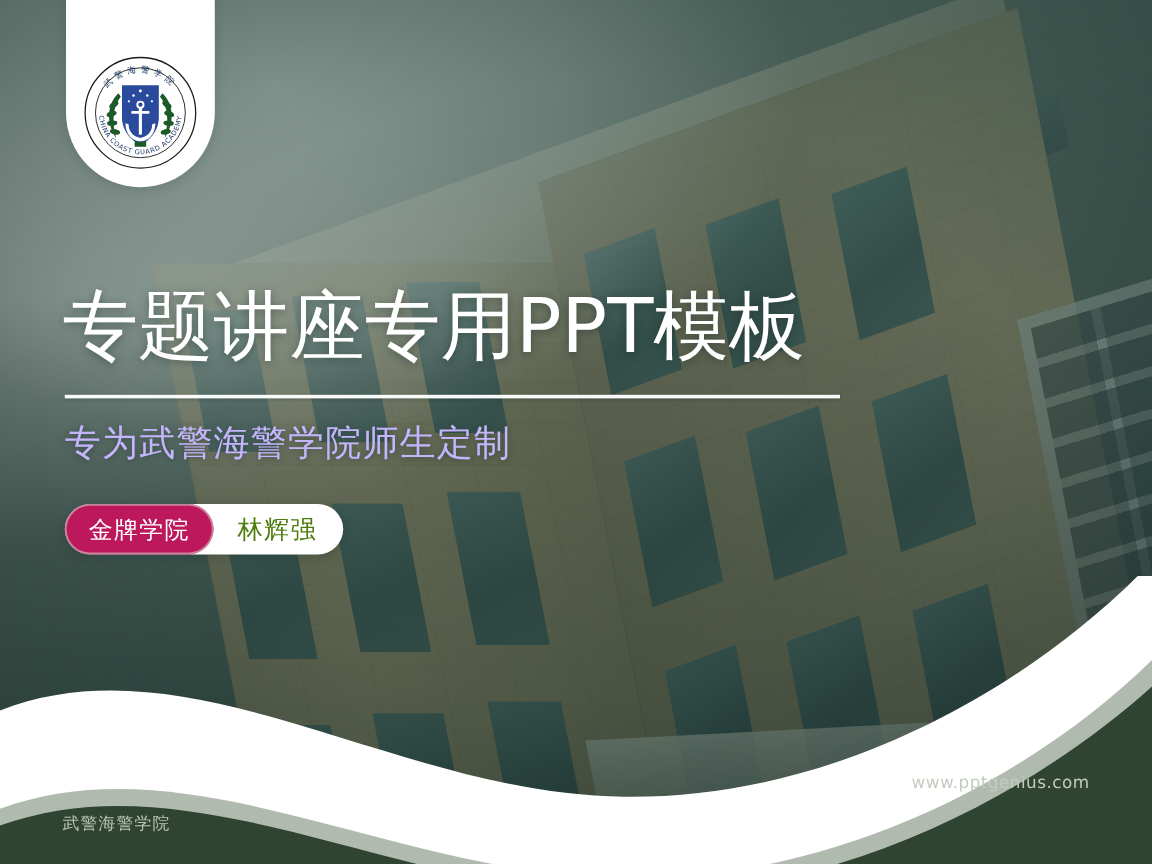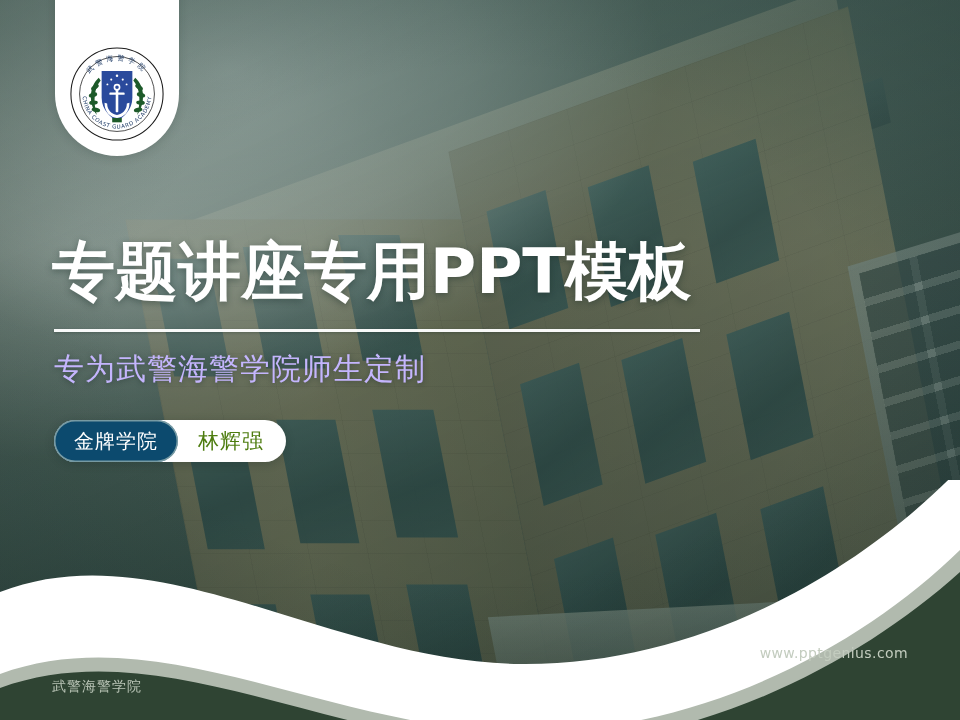--- a/index.html
+++ b/index.html
@@ -108,21 +108,21 @@
     border-radius:0 0 62px 62px;
     box-shadow:0 2px 10px rgba(20,40,35,.18);
     display:flex; align-items:flex-end; justify-content:center;
     padding-bottom:14px;
   }
   .emblem{ width:96px; height:96px; display:block; }
 
   
   .title{
     position:absolute; left:52px; top:237px;
-    font-size:63px; font-weight:bold; color:#ffffff;
+    font-size:63px; font-weight:normal; color:#ffffff;
     letter-spacing:0px; line-height:1.12;
     text-shadow:0 2px 7px rgba(25,45,40,.45);
     white-space:nowrap;
   }
   .divider{
     position:absolute; left:54px; top:329px; width:646px; height:3px;
     background:#ffffff; opacity:.96;
     box-shadow:0 1px 3px rgba(20,40,35,.3);
   }
   .subtitle{
@@ -135,21 +135,21 @@
   
   .badge{
     position:absolute; left:54px; top:420px;
     height:42px; display:flex; align-items:center;
     background:#ffffff; border-radius:21px;
     padding-right:22px;
     box-shadow:0 2px 8px rgba(20,40,35,.25);
   }
   .badge-tag{
     height:42px; padding:0 20px;
-    background:#0c4a6e; border-radius:21px;
+    background:#be185d; border-radius:21px;
     display:flex; align-items:center; justify-content:center;
     color:#ffffff; font-size:20px; letter-spacing:1px;
     box-shadow:inset 0 0 0 1.5px rgba(205,220,208,.55);
   }
   .badge-name{
     padding-left:20px; color:#4d7c0f; font-size:21px; letter-spacing:1px;
   }
 
   
   .waves{ position:absolute; left:0; bottom:0; width:960px; height:240px; }

